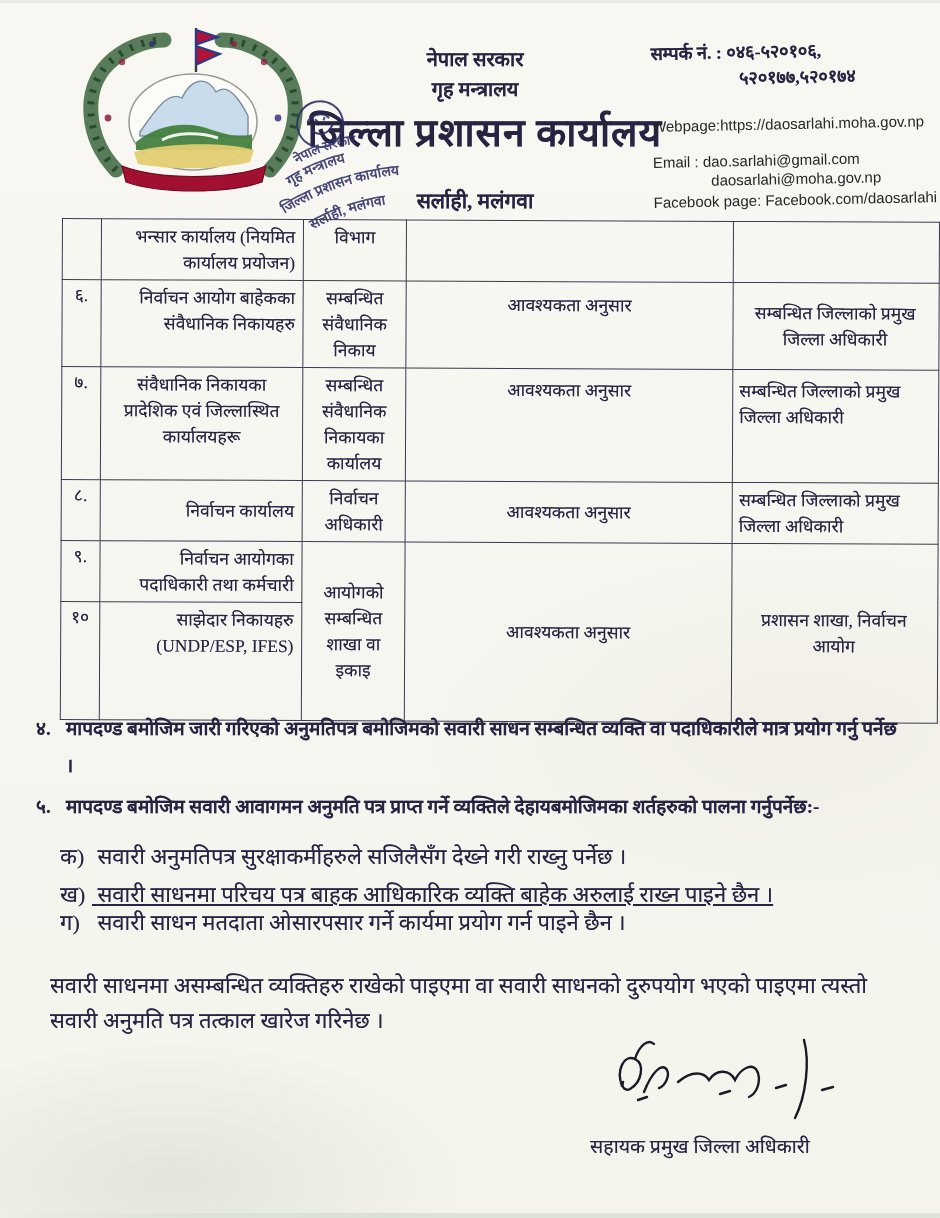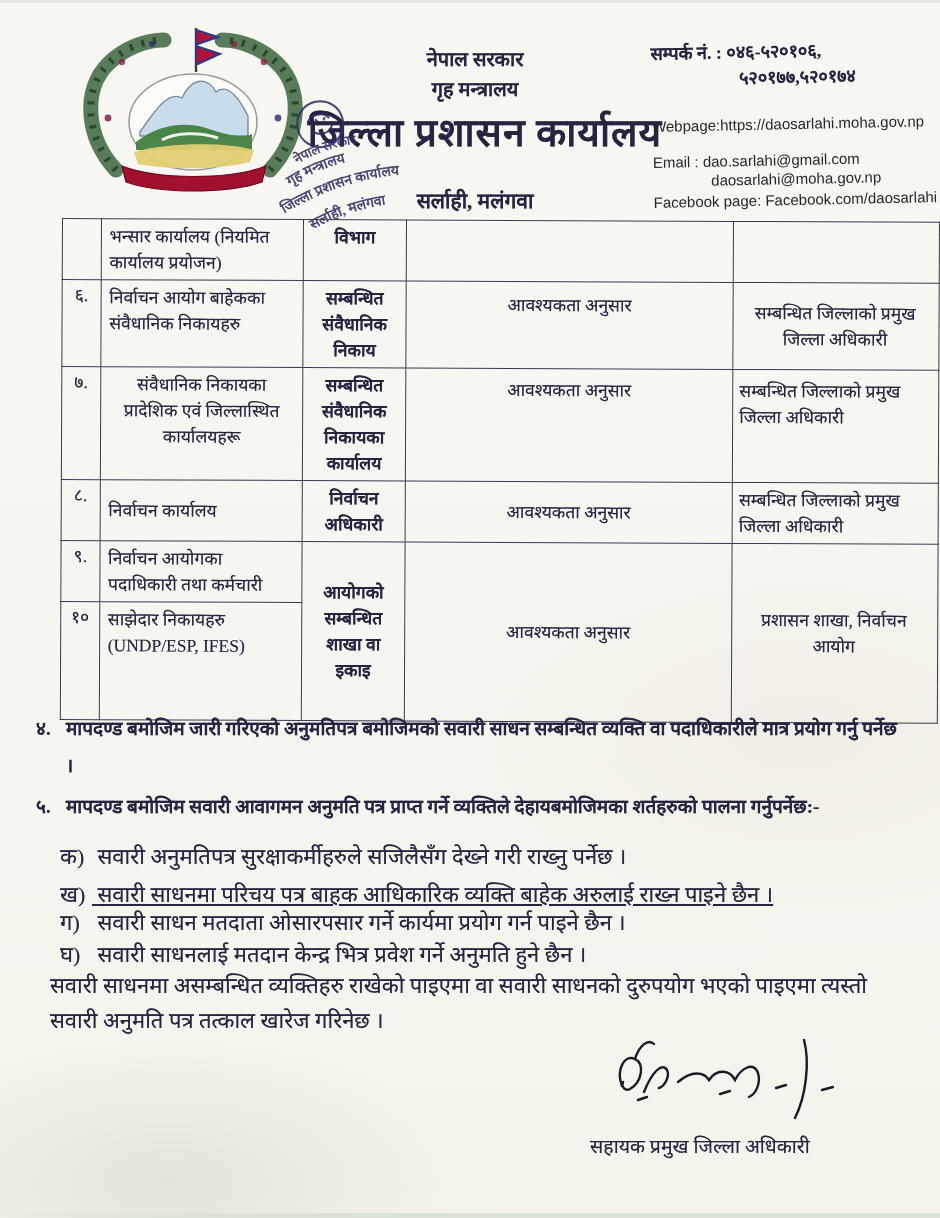--- a/index.html
+++ b/index.html
@@ -34,22 +34,22 @@
   
   .doc-table{
     position:absolute;left:62px;top:218px;border-collapse:collapse;
     transform:rotate(.25deg);transform-origin:0 0;
   }
   .doc-table td{
     border:1.6px solid #3c3a52;padding:4px 8px;vertical-align:top;
     font-size:17.5px;line-height:26px;
   }
   .doc-table td.sn{width:34px;text-align:center;padding:2px 2px;}
-  .doc-table td.c2{width:188px;}
-  .doc-table td.c3{width:86px;text-align:center;vertical-align:middle;font-weight:bold;}
+  .doc-table td.c2{width:188px;text-align:right;}
+  .doc-table td.c3{width:86px;text-align:center;vertical-align:middle;}
   .doc-table td.c4{width:316px;text-align:center;vertical-align:middle;}
   .doc-table td.c5{width:194px;text-align:left;vertical-align:middle;padding-left:6px;}
   .doc-table td.ctr{text-align:center;}
   
   .para{position:absolute;font-size:19px;line-height:37px;}
   .para .num{position:absolute;left:0;top:0;width:30px;font-weight:bold;}
   .para .ptxt{display:block;margin-left:30px;font-weight:bold;}
   .subitem{position:absolute;left:60px;font-size:22px;line-height:30px;white-space:nowrap;}
   .subitem .slabel{display:inline-block;width:32px;}
   .closing{position:absolute;left:50px;top:968px;width:828px;font-size:22px;line-height:35px;}
@@ -190,24 +190,20 @@
     <span>सवारी अनुमतिपत्र सुरक्षाकर्मीहरुले सजिलैसँग देख्ने गरी राख्नु पर्नेछ ।</span>
   </div>
   <div class="subitem ink" style="top:880px;text-decoration:underline;">
     <span class="slabel">ख)</span>
     <span>सवारी साधनमा परिचय पत्र बाहक आधिकारिक व्यक्ति बाहेक अरुलाई राख्न पाइने छैन ।</span>
   </div>
   <div class="subitem ink" style="top:908px;">
     <span class="slabel">ग)</span>
     <span>सवारी साधन मतदाता ओसारपसार गर्ने कार्यमा प्रयोग गर्न पाइने छैन ।</span>
   </div>
-  <div class="subitem ink" style="top:940px;">
-    <span class="slabel">घ)</span>
-    <span>सवारी साधनलाई मतदान केन्द्र भित्र प्रवेश गर्ने अनुमति हुने छैन ।</span>
-  </div>
 
   <div class="closing ink">सवारी साधनमा असम्बन्धित व्यक्तिहरु राखेको पाइएमा वा सवारी साधनको दुरुपयोग भएको पाइएमा त्यस्तो  सवारी अनुमति पत्र तत्काल खारेज गरिनेछ ।</div>
 
   <div class="sig-art">
     <svg viewBox="0 0 250 100" width="250" height="100">
       <g fill="none" stroke="#1b1b28" stroke-width="2.4" stroke-linecap="round">
         <path d="M14,58 C8,42 16,26 27,31 C37,36 34,54 22,61 C18,63 13,60 15,54"></path>
         <path d="M27,31 C31,18 40,10 46,16"></path>
         <path d="M36,64 C44,44 54,34 59,42 C62,48 57,58 51,60"></path>
         <path d="M30,72 l9,-3"></path>

